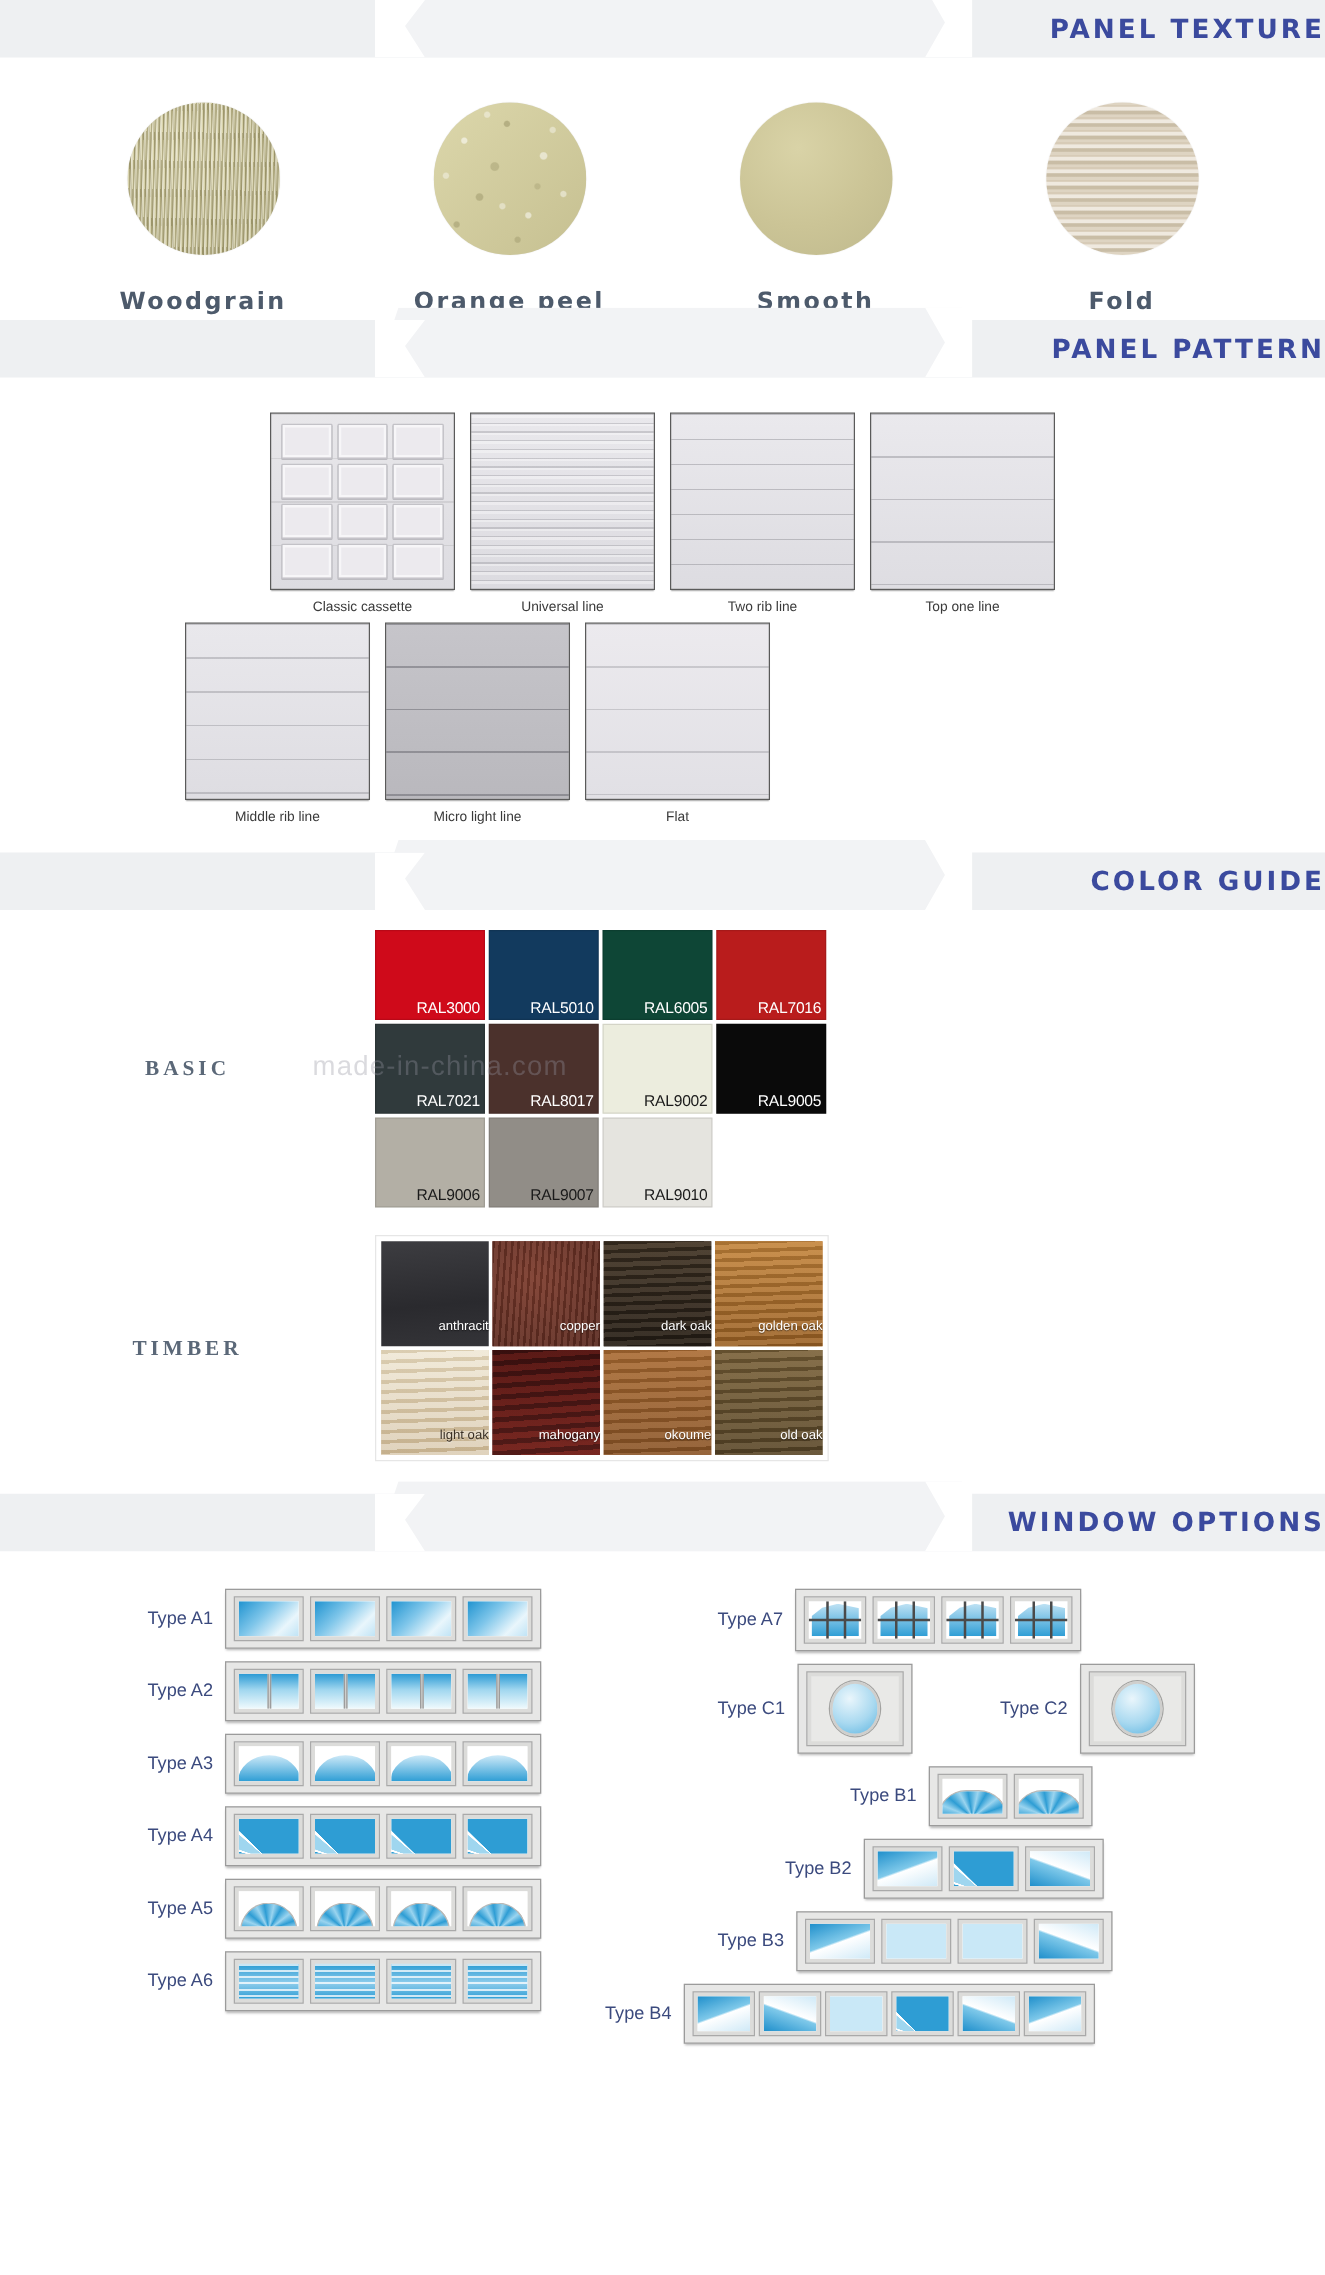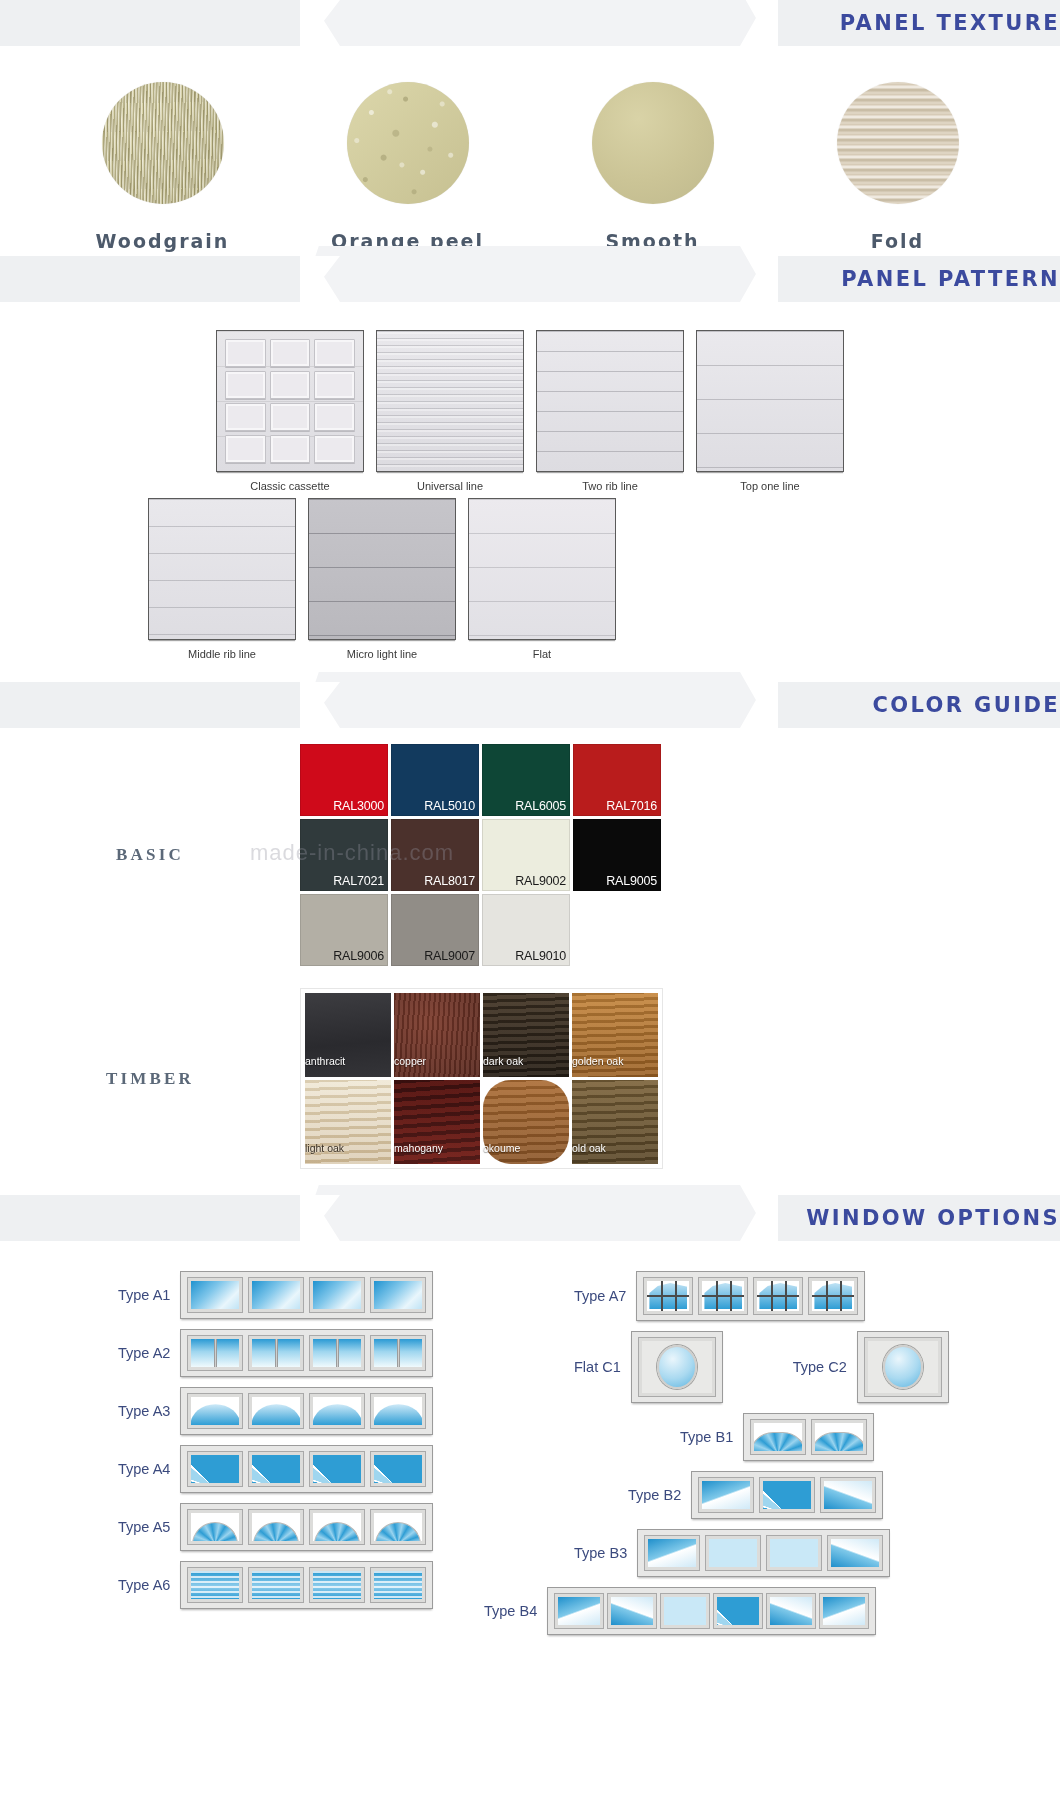--- a/index.html
+++ b/index.html
@@ -243,21 +243,21 @@
     grid-template-columns: repeat(4, 86px);
     grid-template-rows: repeat(2, 84px);
     gap: 3px;
   }
   .timber {
     position: relative;
   }
   .timber span {
     position: absolute;
     left: 0; right: 0; bottom: 10px;
-    text-align: left;
+    text-align: right;
     font-size: 10.5px;
     color: #fff;
     font-family: "Liberation Sans", sans-serif;
     text-shadow: 0 1px 1px rgba(0,0,0,.5);
   }
   .timber.lightwood span { color: #3a3024; text-shadow: 0 1px 1px rgba(255,255,255,.5); }
 
   .tb-anthracit { background: linear-gradient(175deg,#3d3d41,#2a2a2e 60%,#343438); }
   .tb-copper {
     background-color:#6b3226;
@@ -287,21 +287,20 @@
     background-color:#5a1a18;
     background-image:
       repeating-linear-gradient(176deg, rgba(0,0,0,.25) 0 4px, rgba(190,60,40,.14) 4px 9px),
       linear-gradient(180deg,#4a1413,#6d2420);
   }
   .tb-okoume {
     background-color:#9a5f2c;
     background-image:
       repeating-linear-gradient(178deg, rgba(0,0,0,.13) 0 3px, rgba(255,255,255,.10) 3px 8px),
       linear-gradient(180deg,#a96a31,#8a5426);
-    border-radius: 28px;
   }
   .tb-oldoak {
     background-color:#6d5632;
     background-image:
       repeating-linear-gradient(178deg, rgba(0,0,0,.18) 0 3px, rgba(255,255,255,.09) 3px 8px),
       linear-gradient(180deg,#7b6239,#5b4829);
   }
 
   .watermark {
     position: absolute;
@@ -777,21 +776,21 @@
           <div class="grille">
             <i style="left:33%;top:0;bottom:0;width:1.6px;"></i>
             <i style="left:66%;top:0;bottom:0;width:1.6px;"></i>
             <i style="top:48%;left:0;right:0;height:1.6px;"></i>
           </div>
         </div>
       </div>
     </div>
 
     <div class="win-row" style="padding-left:30px;">
-      <div class="win-label">Flat C1</div>
+      <div class="win-label">Type C1</div>
       <div class="win-tray">
         <div class="circle-pane">
             <div class="oval"></div>
           </div>
       </div>
       <div class="win-label" style="margin-left:60px;">Type C2</div>
       <div class="win-tray">
         <div class="circle-pane">
             <div class="oval"></div>
           </div>

